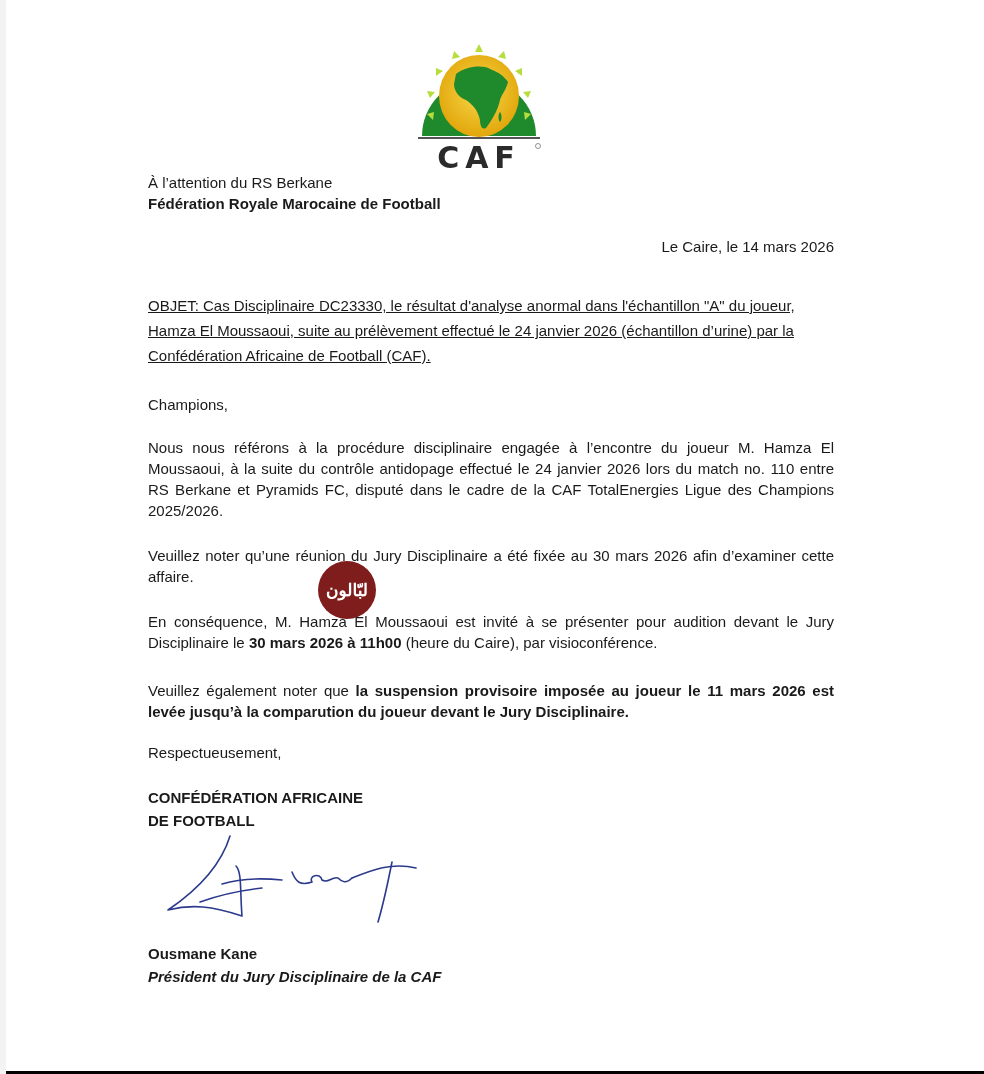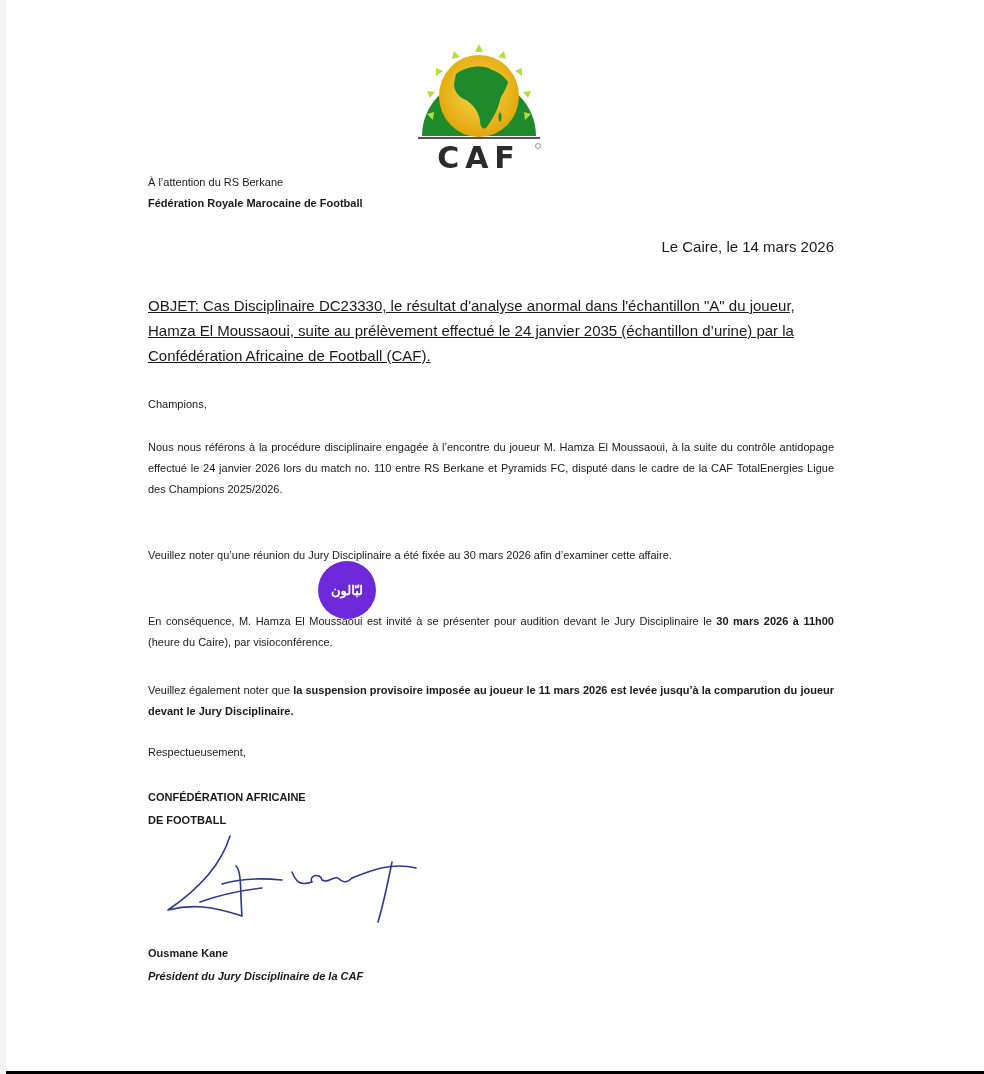--- a/index.html
+++ b/index.html
@@ -2,29 +2,29 @@
 <html><head>
   <meta charset="utf-8">
   <style>
     html, body { margin: 0; padding: 0; background: #ffffff; }
     body { width: 984px; height: 1074px; position: relative; overflow: hidden;
            font-family: "Liberation Sans", sans-serif; color: #1a1a1a; }
     .page { position: absolute; left: 0; top: 0; width: 984px; height: 1074px; background: #fff; border-radius: 21px; }
     .left-edge { position: absolute; left: 0; top: 0; width: 6px; height: 1074px; background: #f3f3f3; }
     .bottom-rule { position: absolute; left: 6px; right: 0; top: 1071px; height: 3px; background: #000; }
     .logo { position: absolute; left: 414px; top: 34px; width: 130px; height: 140px; }
-    .txt { position: absolute; left: 148px; font-size: 11px; line-height: 21px; white-space: nowrap; }
+    .txt { position: absolute; left: 148px; font-size: 15px; line-height: 21px; white-space: nowrap; }
     .b { font-weight: bold; }
     .just { white-space: normal; width: 686px; text-align: justify; text-align-last: left; }
     .just span { display: inline; }
     .objet { position: absolute; left: 148px; top: 293px; width: 690px; font-size: 15px; line-height: 25px;
              text-decoration: underline; white-space: normal; }
     .date { position: absolute; right: 150px; top: 238px; font-size: 15px; margin-left: 43px; }
     .watermark { position: absolute; left: 318px; top: 561px; width: 58px; height: 58px; border-radius: 50%;
-                 background: #6d28d9; color: #fff; font-size: 13px; font-weight: bold; display: flex;
+                 background: #7f1d1d; color: #fff; font-size: 17px; font-weight: bold; display: flex;
                  align-items: center; justify-content: center; direction: rtl; }
     .sig { position: absolute; left: 162px; top: 832px; width: 290px; height: 100px; }
   </style>
 </head>
 <body>
 
 <div class="page">
   <div class="left-edge"></div>
 
   <svg class="logo" viewBox="0 0 130 140">
@@ -52,21 +52,21 @@
     <path d="M4 104 L126 104" stroke="#555" stroke-width="2"></path>
     <text x="65" y="134" text-anchor="middle" font-family="DejaVu Sans, sans-serif" font-weight="bold" font-size="30" fill="#2b2b2b" letter-spacing="6">CAF</text>
     <circle cx="124" cy="112" r="2.5" fill="none" stroke="#777" stroke-width="0.8"></circle>
   </svg>
 
   <div class="txt" style="top:172px;">À l’attention du RS Berkane</div>
   <div class="txt b" style="top:193px;">Fédération Royale Marocaine de Football</div>
 
   <div class="date">Le Caire, le 14 mars 2026</div>
 
-  <div class="objet">OBJET: Cas Disciplinaire DC23330, le résultat d'analyse anormal dans l'échantillon "A" du joueur, Hamza El Moussaoui, suite au prélèvement effectué le 24 janvier 2035 (échantillon d’urine) par la Confédération Africaine de Football (CAF).</div>
+  <div class="objet">OBJET: Cas Disciplinaire DC23330, le résultat d'analyse anormal dans l'échantillon "A" du joueur, Hamza El Moussaoui, suite au prélèvement effectué le 24 janvier 2026 (échantillon d’urine) par la Confédération Africaine de Football (CAF).</div>
 
   <div class="txt" style="top:394px;">Champions,</div>
 
   <div class="txt just" style="top:437px;">Nous nous référons à la procédure disciplinaire engagée à l’encontre du joueur M. Hamza El Moussaoui, à la suite du contrôle antidopage effectué le 24 janvier 2026 lors du match no. 110 entre RS Berkane et Pyramids FC, disputé dans le cadre de la CAF TotalEnergies Ligue des Champions 2025/2026.</div>
 
   <div class="txt just" style="top:545px;">Veuillez noter qu’une réunion du Jury Disciplinaire a été fixée au 30 mars 2026 afin d’examiner cette affaire.</div>
 
   <div class="txt just" style="top:611px;">
     <span>En conséquence, M. Hamza El Moussaoui est invité à se présenter pour audition devant le Jury Disciplinaire le </span><span class="b">30 mars 2026 à 11h00</span><span> (heure du Caire), par visioconférence.</span>
   </div>

